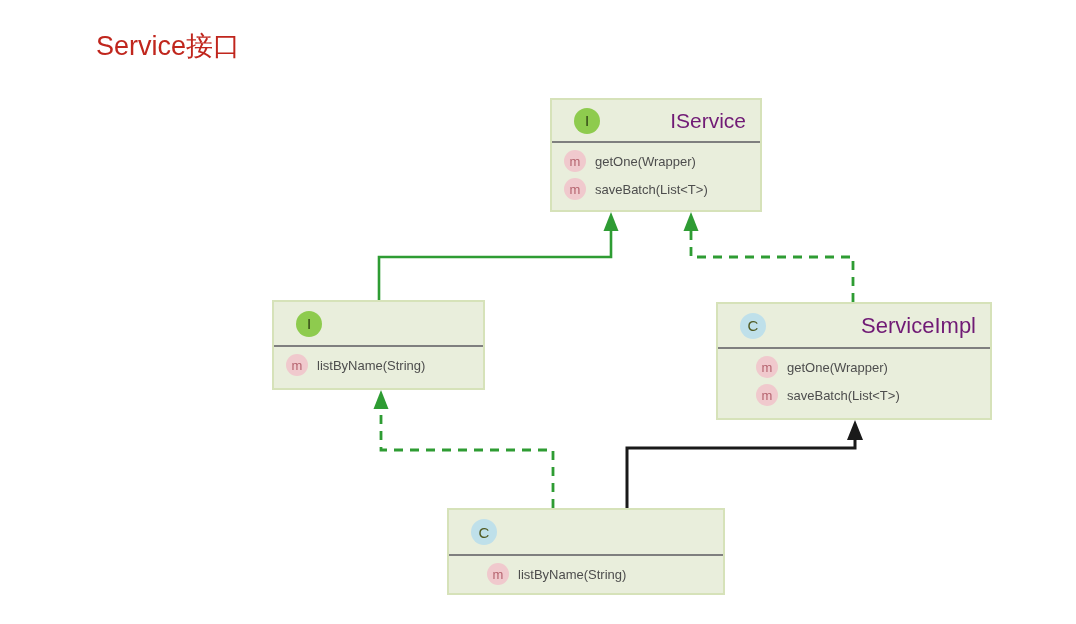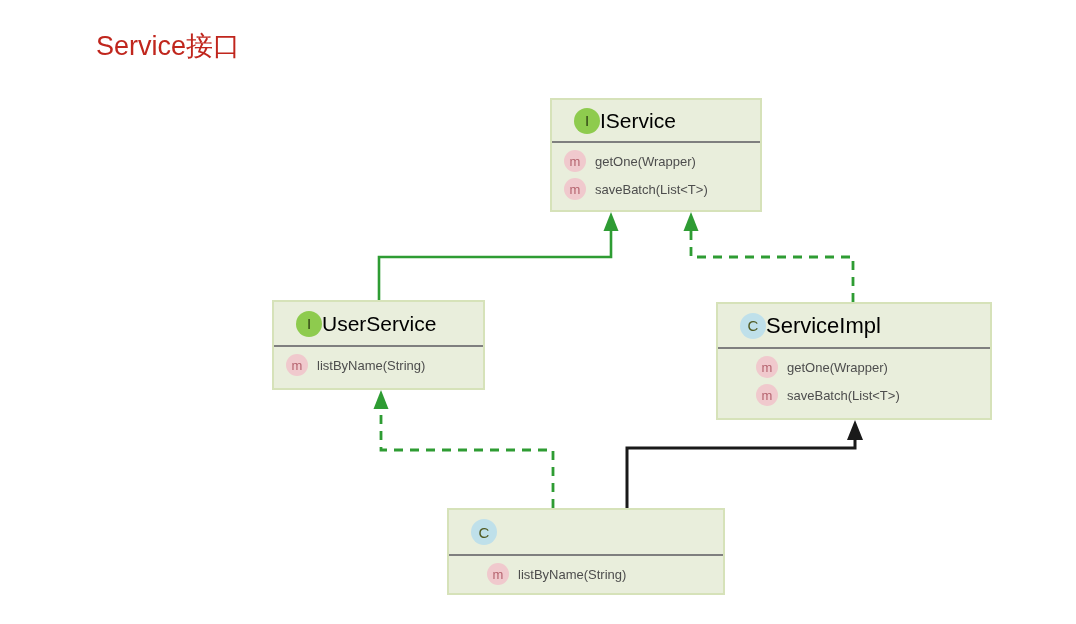--- a/index.html
+++ b/index.html
@@ -50,23 +50,23 @@
     z-index: 5;
   }
   .uml-header {
     display: flex;
     align-items: center;
     box-sizing: border-box;
     border-bottom: 2px solid #7f7f7f;
   }
   .uml-title {
     flex: 1;
-    text-align: left;
+    text-align: right;
     font-size: 21px;
-    color: #000000;
+    color: #701a75;
     white-space: nowrap;
     padding-right: 14px;
   }
   .uml-members {
     padding: 4px 0 4px 0;
   }
   .uml-member {
     display: flex;
     align-items: center;
     height: 28px;
@@ -174,21 +174,20 @@
       <div class="uml-member">
         <div class="badge badge-method">m</div>
         <div class="member-label">saveBatch(List&lt;T&gt;)</div>
       </div>
     </div>
   </div>
 
   <div class="uml-box" id="box-userservice">
     <div class="uml-header">
       <div class="badge badge-iface">I</div>
-      <div class="uml-title">UserService</div>
     </div>
     <div class="uml-members">
       <div class="uml-member">
         <div class="badge badge-method">m</div>
         <div class="member-label">listByName(String)</div>
       </div>
     </div>
   </div>
 
   <div class="uml-box" id="box-serviceimpl">

